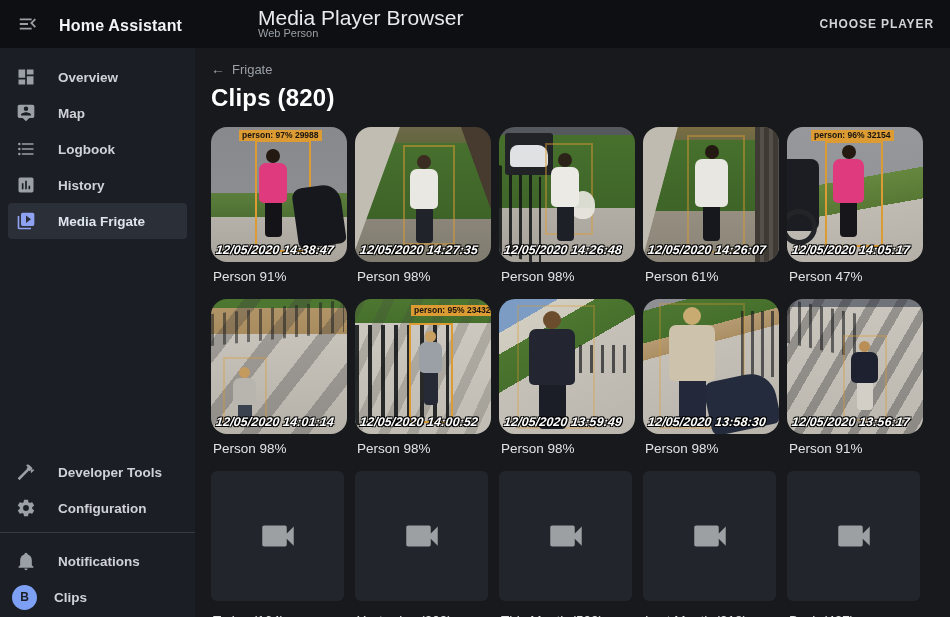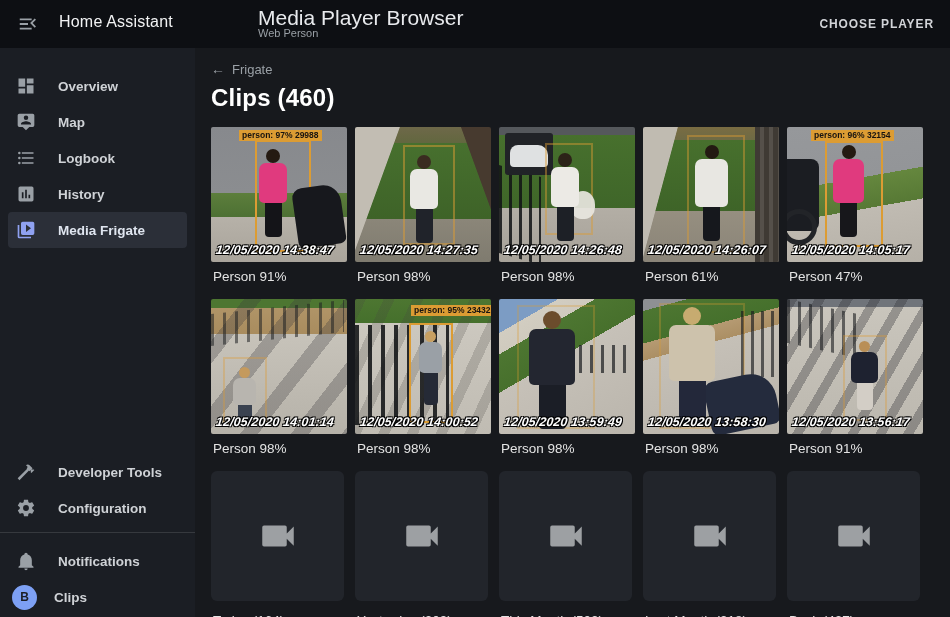--- a/index.html
+++ b/index.html
@@ -2,33 +2,33 @@
 <html><head>
 <meta charset="utf-8">
 <style>
   * { margin:0; padding:0; box-sizing:border-box; }
   html,body { width:950px; height:617px; overflow:hidden; background:#17191d;
     font-family:"Liberation Sans", sans-serif; }
   .app { position:relative; width:950px; height:617px; background:#17191d; }
 
   
   .topbar { display:flex; align-items:center; height:48px; background:#0d0f13; }
-  .topbar-left { flex:0 0 195px; display:flex; align-items:flex-start; padding-left:17px; }
+  .topbar-left { flex:0 0 195px; display:flex; align-items:flex-end; padding-left:17px;font-weight:bold; }
   .menu-btn { width:22px; height:22px; color:#9aa0a6; margin-right:20px; cursor:pointer; }
   .menu-btn svg { width:22px; height:22px; fill:currentColor; }
   .app-title { font-size:16px; color:#f2f3f4; letter-spacing:.2px; }
   .panel-head { padding-left:63px; }
   .panel-title { font-size:21px; color:#e8eaed; line-height:18px; }
   .panel-sub { font-size:11px; color:#9aa0a6; line-height:13px; }
   .choose { margin-left:auto; padding:0 16px; font-size:12px; font-weight:700;
     letter-spacing:.9px; color:#d2d4d8; cursor:pointer; }
 
   
   .sidebar { position:absolute; left:0; top:48px; bottom:0; width:195px; background:#1b1e24;
-    display:flex; flex-direction:column; padding-top:20px; }
+    display:flex; flex-direction:column; padding-top:11px; }
   .side-item { display:flex; align-items:center; height:36px; margin:0 8px; border-radius:4px;
     padding-left:8px; color:#cfd2d6; font-size:13.5px; font-weight:700; cursor:pointer; }
   .side-item .ic { width:20px; height:20px; margin-right:22px; color:#9aa0a6; flex:0 0 20px; }
   .side-item .ic svg { width:20px; height:20px; fill:currentColor; }
   .side-item.selected { background:#2b2f38; color:#dfe5ef; }
   .side-item.selected .ic { color:#8fa1f1; }
   .side-spacer { flex:1; }
   .side-divider { height:1px; background:rgba(255,255,255,.12); margin:6px 0 10px; }
   .avatar { width:25px; height:25px; border-radius:50%; background:#7da0f4; color:#1b1e24;
     font-size:12px; font-weight:700; display:flex; align-items:center; justify-content:center;
@@ -43,21 +43,21 @@
   .breadcrumb .arrow { font-size:14px; }
   .page-title { margin-top:7px; font-size:24px; font-weight:700; color:#ffffff; letter-spacing:.2px; }
   .grid { display:grid; grid-template-columns:repeat(5,133px); column-gap:11px; margin-top:15px; }
   .cap { margin:7px 2px 15px; font-size:13.5px; color:#e3e3e3; }
   .folder { width:133px; height:130px; border-radius:6px; background:#22252b; display:flex;
     align-items:center; justify-content:center; cursor:pointer; }
   .folder svg { width:42px; height:42px; fill:#9da0a3; }
   .folder + .cap { margin-top:12px; }
 
   
-  .thumb { position:relative; width:136px; height:135px; border-radius:2px; overflow:hidden;
+  .thumb { position:relative; width:136px; height:135px; border-radius:16px; overflow:hidden;
     background:#2a2d31; cursor:pointer; }
   .ts { position:absolute; left:5px; bottom:5px; z-index:5; font-size:12.5px; font-weight:700;
     font-style:italic; color:#fff; letter-spacing:.1px; transform:skewX(-6deg); white-space:nowrap;
     text-shadow:1px 1px 0 #000,-1px 1px 0 #000,1px -1px 0 #000,-1px -1px 0 #000; }
   .bbox { position:absolute; border:2px solid #dc9c33; z-index:2; }
   .bbox-label { position:absolute; z-index:4; background:#dc9c33; color:#171310; font-size:8.5px;
     font-weight:700; line-height:11px; padding:0 3px; white-space:nowrap; }
   .fig { position:absolute; z-index:3; display:flex; flex-direction:column; align-items:center; }
   .fig .head { width:14px; height:14px; border-radius:50%; background:var(--hair,#2a2118); }
   .fig .torso { width:28px; height:40px; border-radius:7px 7px 5px 5px; background:var(--shirt,#ddd); }
@@ -236,21 +236,21 @@
       <span class="avatar">B</span>
       <span>Clips</span>
     </div>
   </div>
 
   <div class="content">
     <div class="breadcrumb">
       <span class="arrow">←</span>
       <span>Frigate</span>
     </div>
-    <div class="page-title">Clips (460)</div>
+    <div class="page-title">Clips (820)</div>
 
     <div class="grid">
 
       <div class="cell">
         <div class="thumb c1">
           <i class="p1"></i>
           <div class="bbox"></div>
           <div class="fig">
               <div class="head"></div>
               <div class="torso"></div>

